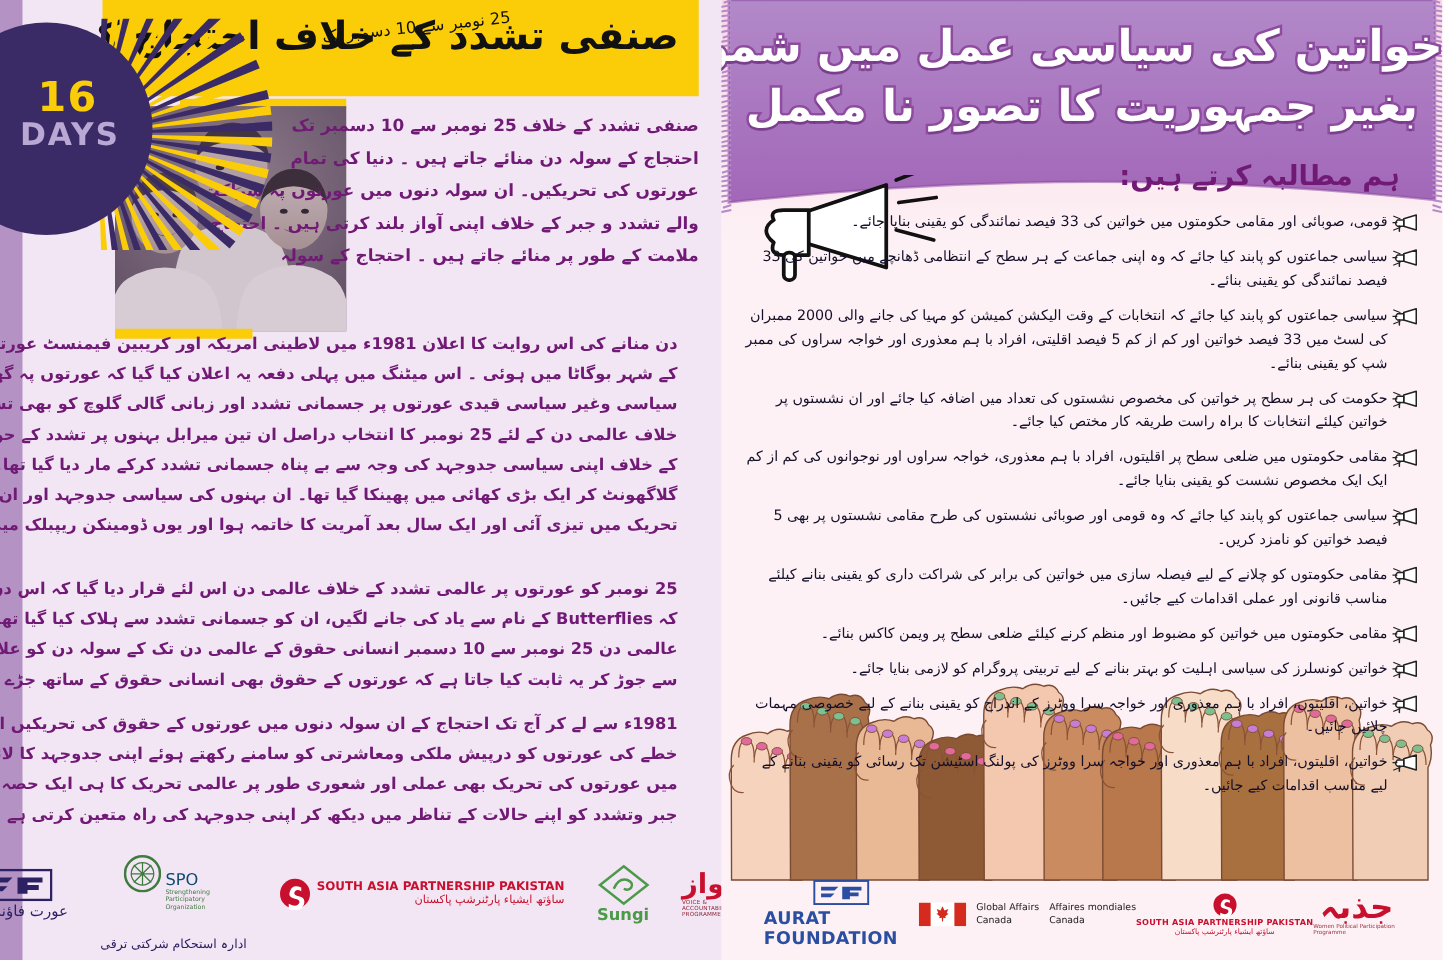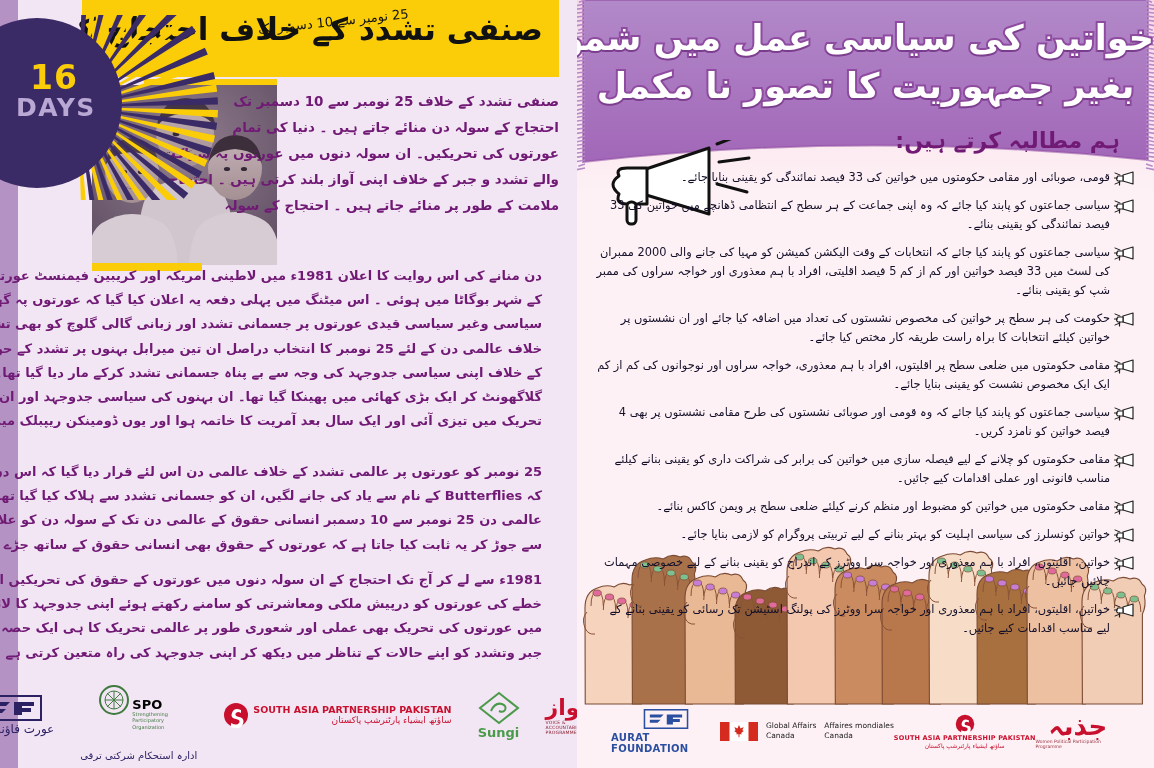--- a/index.html
+++ b/index.html
@@ -90,21 +90,21 @@
 
   
   .left-logos{
     position:absolute;left:0;bottom:18px;width:559px;height:70px;
     display:flex;align-items:center;justify-content:center;gap:26px;z-index:5;
   }
   .logo{display:flex;flex-direction:column;align-items:center;justify-content:center;}
   .logo-af-mark{width:58px;height:26px;}
   .logo-cap-ur{font-size:12px;color:#2b2163;margin-top:1px;white-space:nowrap;direction:rtl;}
   .spo-wrap{display:flex;align-items:center;gap:3px;}
-  .spo-text{font-size:13px;font-weight:700;color:#000000;line-height:1;margin-top:29px;}
+  .spo-text{font-size:13px;font-weight:400;color:#0c4a6e;line-height:1;margin-top:29px;}
   .spo-sub{font-size:5px;color:#3f7a3f;line-height:1.25;max-width:46px;}
   .sap-wrap{display:flex;align-items:center;gap:4px;}
   .sap-t1{font-size:9.5px;font-weight:700;color:#c8102e;line-height:1.1;white-space:nowrap;}
   .sap-t2{font-size:9px;color:#c8102e;direction:rtl;white-space:nowrap;}
   .sungi-txt{font-size:13px;font-weight:700;color:#4a9a4a;}
   .aawaz-txt{font-size:22px;font-weight:700;color:#c8102e;direction:rtl;}
   .aawaz-sub{font-size:4.5px;color:#8a2030;letter-spacing:.2px;}
 
   
   .right-panel{
@@ -149,21 +149,21 @@
   .fists{
     position:absolute;left:0;bottom:58px;width:577px;height:190px;z-index:3;
   }
 
   
   .right-logos{
     position:absolute;left:0;bottom:8px;width:577px;height:58px;
     display:flex;align-items:center;justify-content:space-around;
     padding:0 34px;box-sizing:border-box;z-index:6;
   }
-  .af2-cap{font-size:10px;font-weight:700;color:#2b4fa0;letter-spacing:.3px;margin-top:3px;}
+  .af2-cap{font-size:14px;font-weight:700;color:#2b4fa0;letter-spacing:.3px;margin-top:3px;}
   .gac{display:flex;align-items:center;gap:8px;}
   .flag{width:38px;height:19px;position:relative;background:#fff;border:0;}
   .gac-txt{font-size:7.5px;color:#222;line-height:1.35;white-space:nowrap;}
   .sap2-t1{font-size:6.5px;font-weight:700;color:#c8102e;white-space:nowrap;letter-spacing:.2px;}
   .sap2-t2{font-size:6px;color:#c8102e;direction:rtl;white-space:nowrap;}
   .jazba{font-size:26px;font-weight:700;color:#c8102e;direction:rtl;line-height:1;}
   .jazba-sub{font-size:4.5px;color:#9a3040;}
 </style>
 </head>
 <body>
@@ -563,21 +563,21 @@
               <path d="M9 4 L19 1 L19 13 L9 10 Z"></path>
               <path d="M4 5 q-3 3 0 5 l5 0 l0 -5 z"></path>
               <path d="M5.5 10 l0 4" stroke-linecap="round"></path>
             </g>
             <g stroke="#222" stroke-width="1" fill="none" stroke-linecap="round">
               <path d="M1 2 L6 4"></path>
               <path d="M0 7 L3.5 7"></path>
               <path d="M1 13 L6 11"></path>
             </g>
           </svg>
-          <div class="bullet-txt">سیاسی جماعتوں کو پابند کیا جائے کہ وہ قومی اور صوبائی نشستوں کی طرح مقامی نشستوں پر بھی 4 فیصد خواتین کو نامزد کریں۔</div>
+          <div class="bullet-txt">سیاسی جماعتوں کو پابند کیا جائے کہ وہ قومی اور صوبائی نشستوں کی طرح مقامی نشستوں پر بھی 5 فیصد خواتین کو نامزد کریں۔</div>
         </div>
         <div class="bullet">
           <svg class="bullet-icon" viewBox="0 0 22 16">
             <g stroke="#222" stroke-width="1.2" fill="#fff" stroke-linejoin="round">
               <path d="M9 4 L19 1 L19 13 L9 10 Z"></path>
               <path d="M4 5 q-3 3 0 5 l5 0 l0 -5 z"></path>
               <path d="M5.5 10 l0 4" stroke-linecap="round"></path>
             </g>
             <g stroke="#222" stroke-width="1" fill="none" stroke-linecap="round">
               <path d="M1 2 L6 4"></path>

